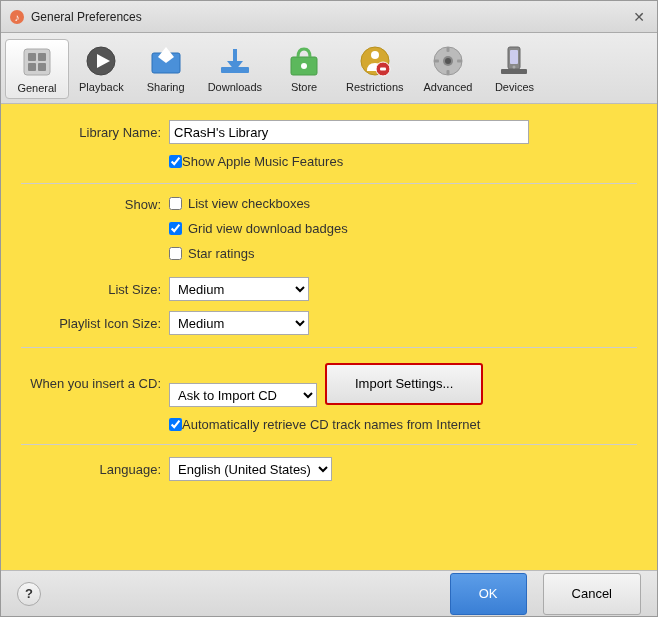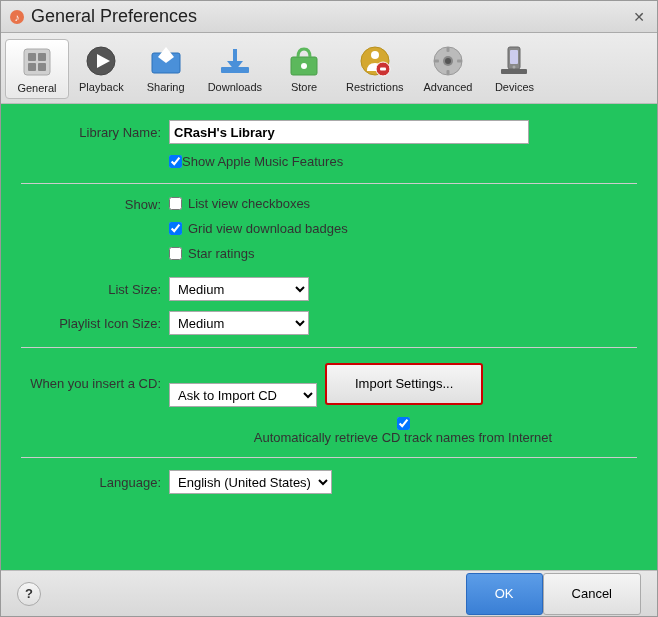--- a/index.html
+++ b/index.html
@@ -30,21 +30,21 @@
       padding: 0 8px;
       border-bottom: 1px solid #aaa;
       flex-shrink: 0;
     }
     .title-bar-icon {
       width: 16px;
       height: 16px;
       margin-right: 6px;
     }
     .title-bar-title {
-      font-size: 18px;
+      font-size: 12px;
       font-weight: normal;
       flex: 1;
       color: #222;
     }
     .title-bar-close {
       width: 20px;
       height: 20px;
       display: flex;
       align-items: center;
       justify-content: center;
@@ -83,21 +83,21 @@
       margin-bottom: 2px;
     }
     .tab-label {
       font-size: 11px;
       color: #222;
       text-align: center;
     }
 
     .content-area {
       flex: 1;
-      background: #22c55e;
+      background: #fde047;
       padding: 16px 20px;
       overflow-y: auto;
     }
 
     .form-row {
       display: flex;
       align-items: center;
       margin-bottom: 10px;
     }
     .form-label {
@@ -107,21 +107,20 @@
       color: #333;
       font-size: 13px;
     }
     .form-input {
       height: 24px;
       border: 1px solid #aaa;
       background: white;
       padding: 2px 4px;
       font-size: 13px;
       outline: none;
-      font-weight: bold;
     }
     .library-name-input {
       width: 360px;
     }
     .checkbox-row {
       display: flex;
       align-items: center;
       margin-bottom: 6px;
     }
     .checkbox-row input[type=checkbox] {
@@ -190,21 +189,21 @@
       display: flex;
       align-items: center;
       padding: 0 16px;
       flex-shrink: 0;
     }
     .bottom-left {
       flex: 1;
     }
     .bottom-right {
       display: flex;
-      gap: 0;
+      gap: 16px;
     }
     .help-btn {
       width: 24px; height: 24px;
       border: 1px solid #aaa;
       border-radius: 50%;
       background: linear-gradient(to bottom, #f5f5f5, #e0e0e0);
       display: flex; align-items: center; justify-content: center;
       font-size: 13px; font-weight: bold; cursor: pointer;
       color: #333;
     }
@@ -382,21 +381,21 @@
       <select style="margin-right: 8px; margin-top: 23px;">
         <option selected="">Ask to Import CD</option>
         <option>Import CD</option>
         <option>Import CD and Eject</option>
         <option>Show CD</option>
         <option>Begin Playing</option>
       </select>
       <button class="btn btn-import">Import Settings...</button>
     </div>
 
-    <div class="form-row" style="margin-left: 148px; margin-bottom: 10px; flex-direction: column;">
+    <div class="form-row" style="margin-left: 148px; margin-bottom: 10px;">
       <input type="checkbox" id="autoretrieve" checked="" style="">
       <label for="autoretrieve" class="checkbox-label">Automatically retrieve CD track names from Internet</label>
     </div>
 
     <hr class="divider">
 
     <div class="form-row">
       <span class="form-label">Language:</span>
       <select>
         <option selected="">English (United States)</option>

